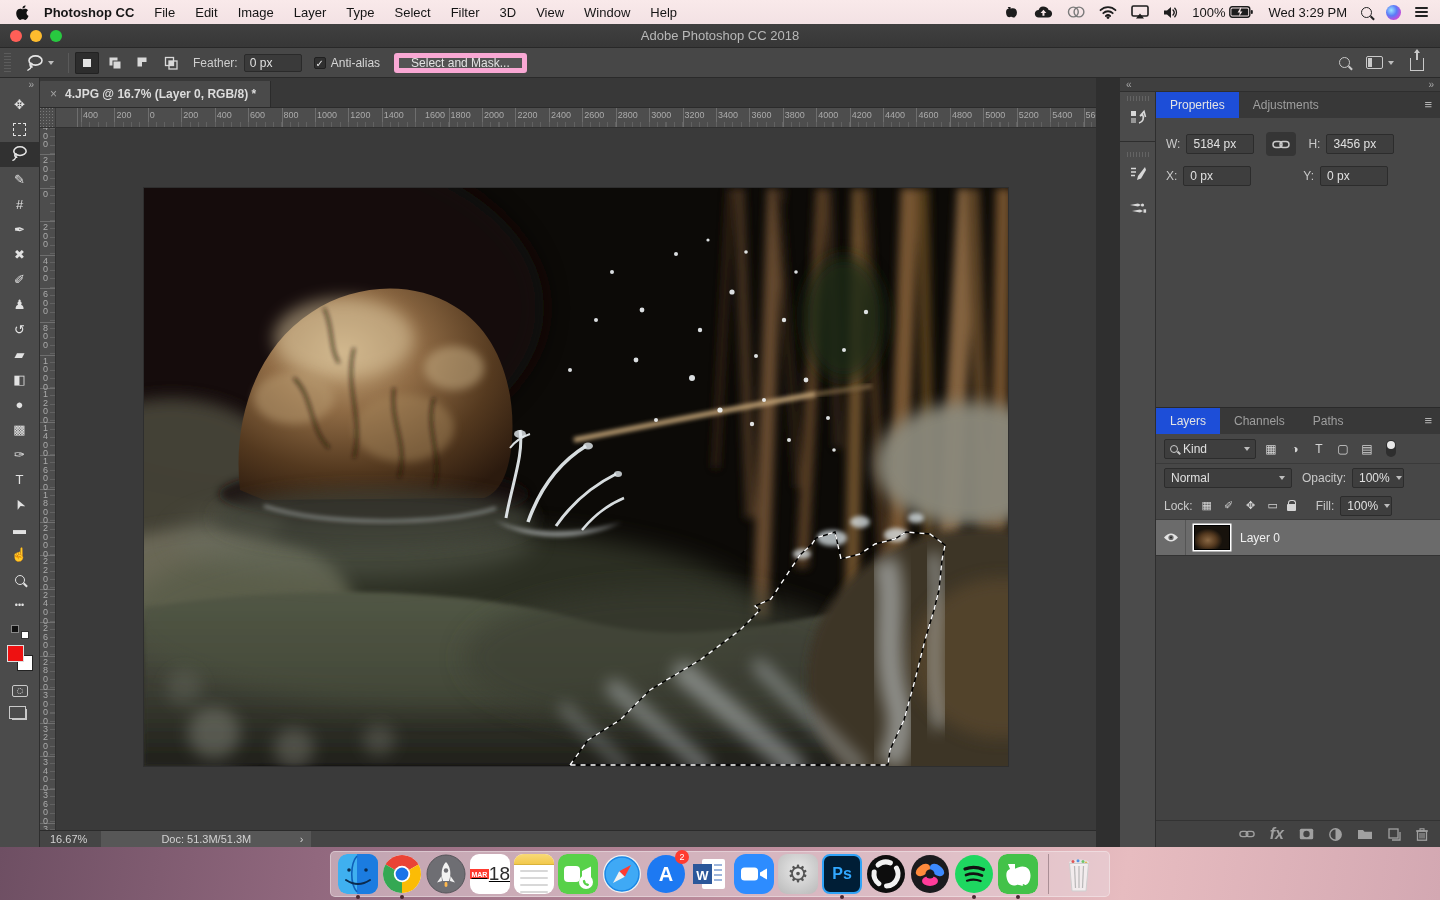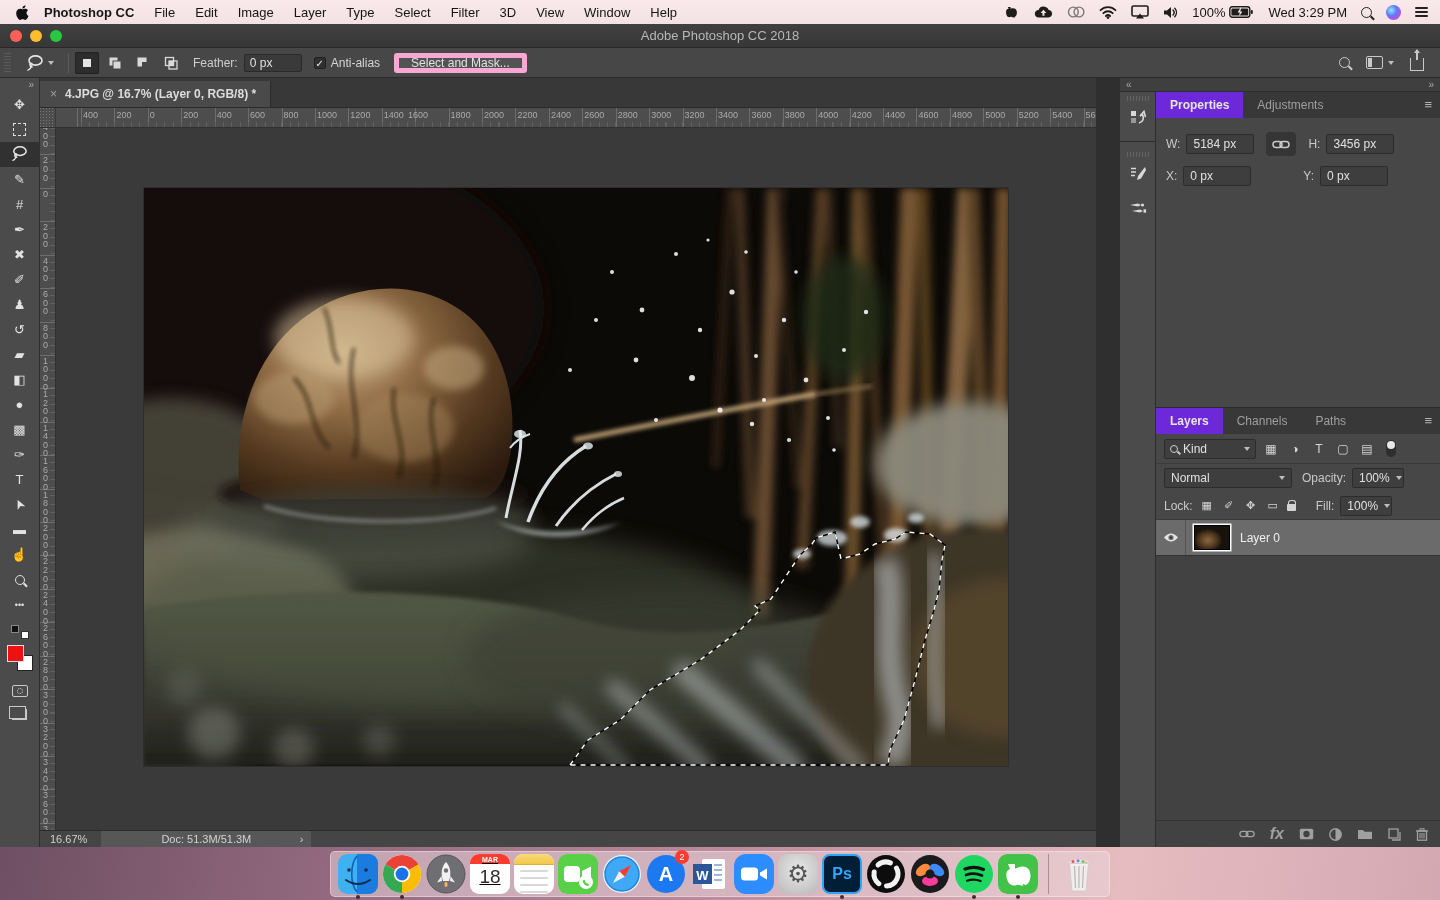--- a/index.html
+++ b/index.html
@@ -115,21 +115,21 @@
     color:#a8a8a8; font-size:10px; line-height:13px; padding:0 6px; }
   .rc-body { flex:1; display:flex; }
   .ministrip { width:36px; background:#4b4b4b; border-right:1px solid #2e2e2e; display:flex; flex-direction:column; align-items:center; }
   .ms-grip { width:22px; height:5px; margin-top:4px; background:repeating-linear-gradient(90deg,#6e6e6e 0 1px, transparent 1px 3px); opacity:.7; }
   .ms-icon { width:36px; height:34px; display:flex; align-items:center; justify-content:center; color:#d8d8d8; }
   .ms-div { width:36px; height:1px; background:#2e2e2e; margin:6px 0; }
   .panelcol { flex:1; display:flex; flex-direction:column; }
 
   .ptabs { height:26px; background:#383838; display:flex; align-items:flex-end; position:relative; }
   .ptab { height:26px; display:flex; align-items:center; padding:0 14px; font-size:12px; color:#9f9f9f; }
-  .ptab.active { background:#6d28d9; color:#e4e4e4; font-weight:bold; }
+  .ptab.active { background:#1d4ed8; color:#e4e4e4; font-weight:normal; }
   .pmenu { position:absolute; right:8px; top:5px; color:#b5b5b5; font-size:13px; }
 
   .props-body { height:290px; background:#474747; border-bottom:1px solid #2a2a2a; }
   .props-head { display:flex; align-items:center; gap:10px; padding:8px 10px; border-bottom:1px solid #3a3a3a; }
   .props-head .ic { width:26px; height:20px; background:#555; border:1px solid #666; border-radius:3px;
     display:flex; align-items:center; justify-content:center; }
   .props-head .ic svg{ display:block; }
   .props-title { color:#d8d8d8; font-size:12px; font-weight:bold; }
   .wh-row { display:flex; align-items:center; gap:6px; padding:14px 10px 0 10px; font-size:12px; color:#c9c9c9; }
   .wh-row.second { padding-top:10px; }
@@ -180,21 +180,21 @@
   .dock { position:absolute; left:330px; top:4px; width:780px; height:46px; border-radius:5px;
     background:rgba(233,214,219,0.55); border:1px solid rgba(255,255,255,0.35);
     display:flex; align-items:center; padding:0 5px; }
   .dock-item { position:relative; width:40px; height:40px; margin:0 2px; }
   .dock-item svg { display:block; }
   .run-dot { position:absolute; left:50%; bottom:-5px; transform:translateX(-50%); width:4px; height:4px; border-radius:50%; background:#4a2730; }
   .badge { position:absolute; right:-3px; top:-4px; min-width:14px; height:14px; border-radius:7px; background:#ff3b30;
     color:#fff; font-size:9px; line-height:14px; text-align:center; padding:0 3px; }
   .dock-div { width:1px; height:40px; background:rgba(60,40,50,0.35); margin:0 8px; }
   .ic-box { width:40px; height:40px; border-radius:9px; position:relative; overflow:hidden; }
-  .cal { background:#fff; display:flex; flex-direction:column; align-items:center;text-decoration:underline; }
+  .cal { background:#fff; display:flex; flex-direction:row; align-items:center;text-decoration:underline; }
   .cal-m { width:100%; text-align:center; background:#ff3b30; color:#fff; font-size:7px; font-weight:bold; padding:2px 0 1px; }
   .cal-d { font-size:19px; color:#2c2c2c; line-height:1.35; }
   .notes { background:#fff; }
   .notes .nb { height:11px; background:linear-gradient(#f8d978,#f2c94c); border-bottom:1px solid #d9b23a; }
   .notes .nl { height:2px; background:#d8d8d8; margin:5px 6px 0; border-radius:1px; }
   .ps-ic { background:#001e36; border:2px solid #2fa3f7; border-radius:8px; display:flex; align-items:center; justify-content:center; }
   .ps-ic span { color:#31a8ff; font-size:16px; font-weight:bold; }
   .sysprefs { background:radial-gradient(circle at 50% 40%, #e8e8e8, #b9b9b9); border-radius:9px;
     display:flex; align-items:center; justify-content:center; font-size:24px; color:#555; }
 </style>
@@ -444,21 +444,21 @@
             <span class="rl" style="left: 27px;">400</span>
             <span class="rl" style="left: 60.42px;">200</span>
             <span class="rl" style="left: 93.84px;">0</span>
             <span class="rl" style="left: 127.26px;">200</span>
             <span class="rl" style="left: 160.68px;">400</span>
             <span class="rl" style="left: 194.1px;">600</span>
             <span class="rl" style="left: 227.52px;">800</span>
             <span class="rl" style="left: 260.94px;">1000</span>
             <span class="rl" style="left: 294.36px;">1200</span>
             <span class="rl" style="left: 327.78px;">1400</span>
-            <span class="rl" style="left: 352px;">1600</span>
+            <span class="rl" style="left: 369px;">1600</span>
             <span class="rl" style="left: 394.62px;">1800</span>
             <span class="rl" style="left: 428.04px;">2000</span>
             <span class="rl" style="left: 461.46px;">2200</span>
             <span class="rl" style="left: 494.88px;">2400</span>
             <span class="rl" style="left: 528.3px;">2600</span>
             <span class="rl" style="left: 561.72px;">2800</span>
             <span class="rl" style="left: 595.14px;">3000</span>
             <span class="rl" style="left: 628.56px;">3200</span>
             <span class="rl" style="left: 661.98px;">3400</span>
             <span class="rl" style="left: 695.4px;">3600</span>

